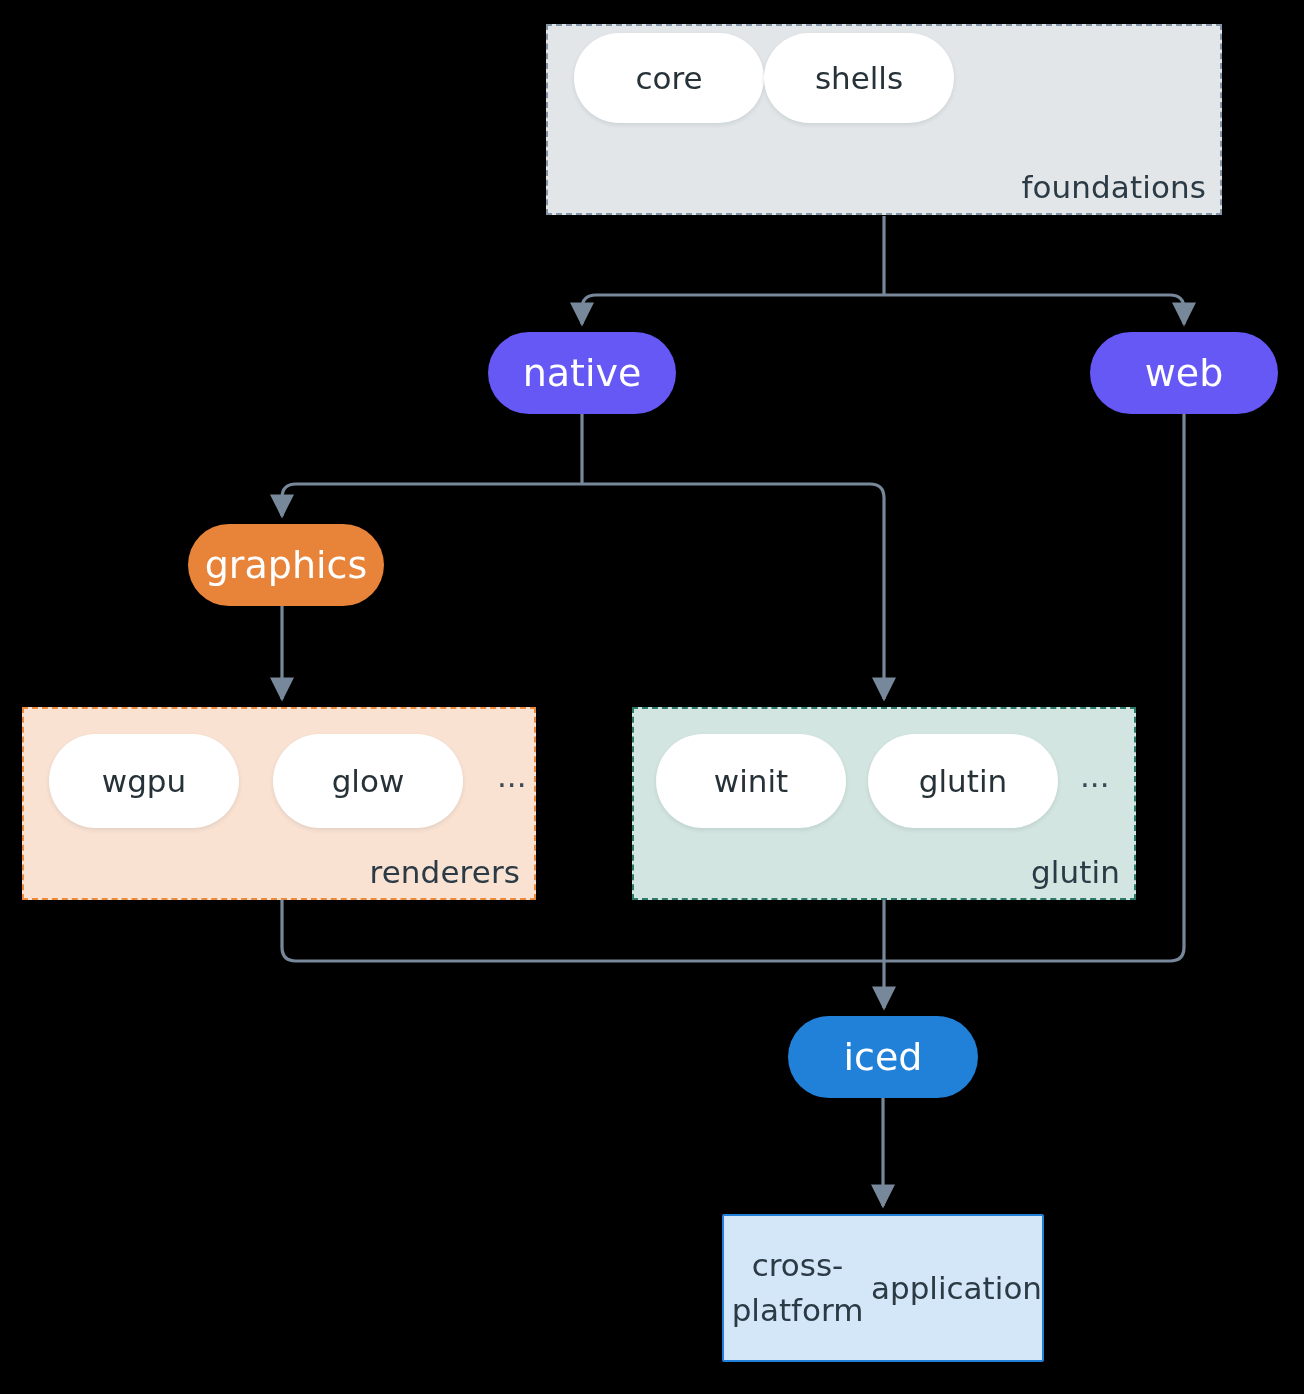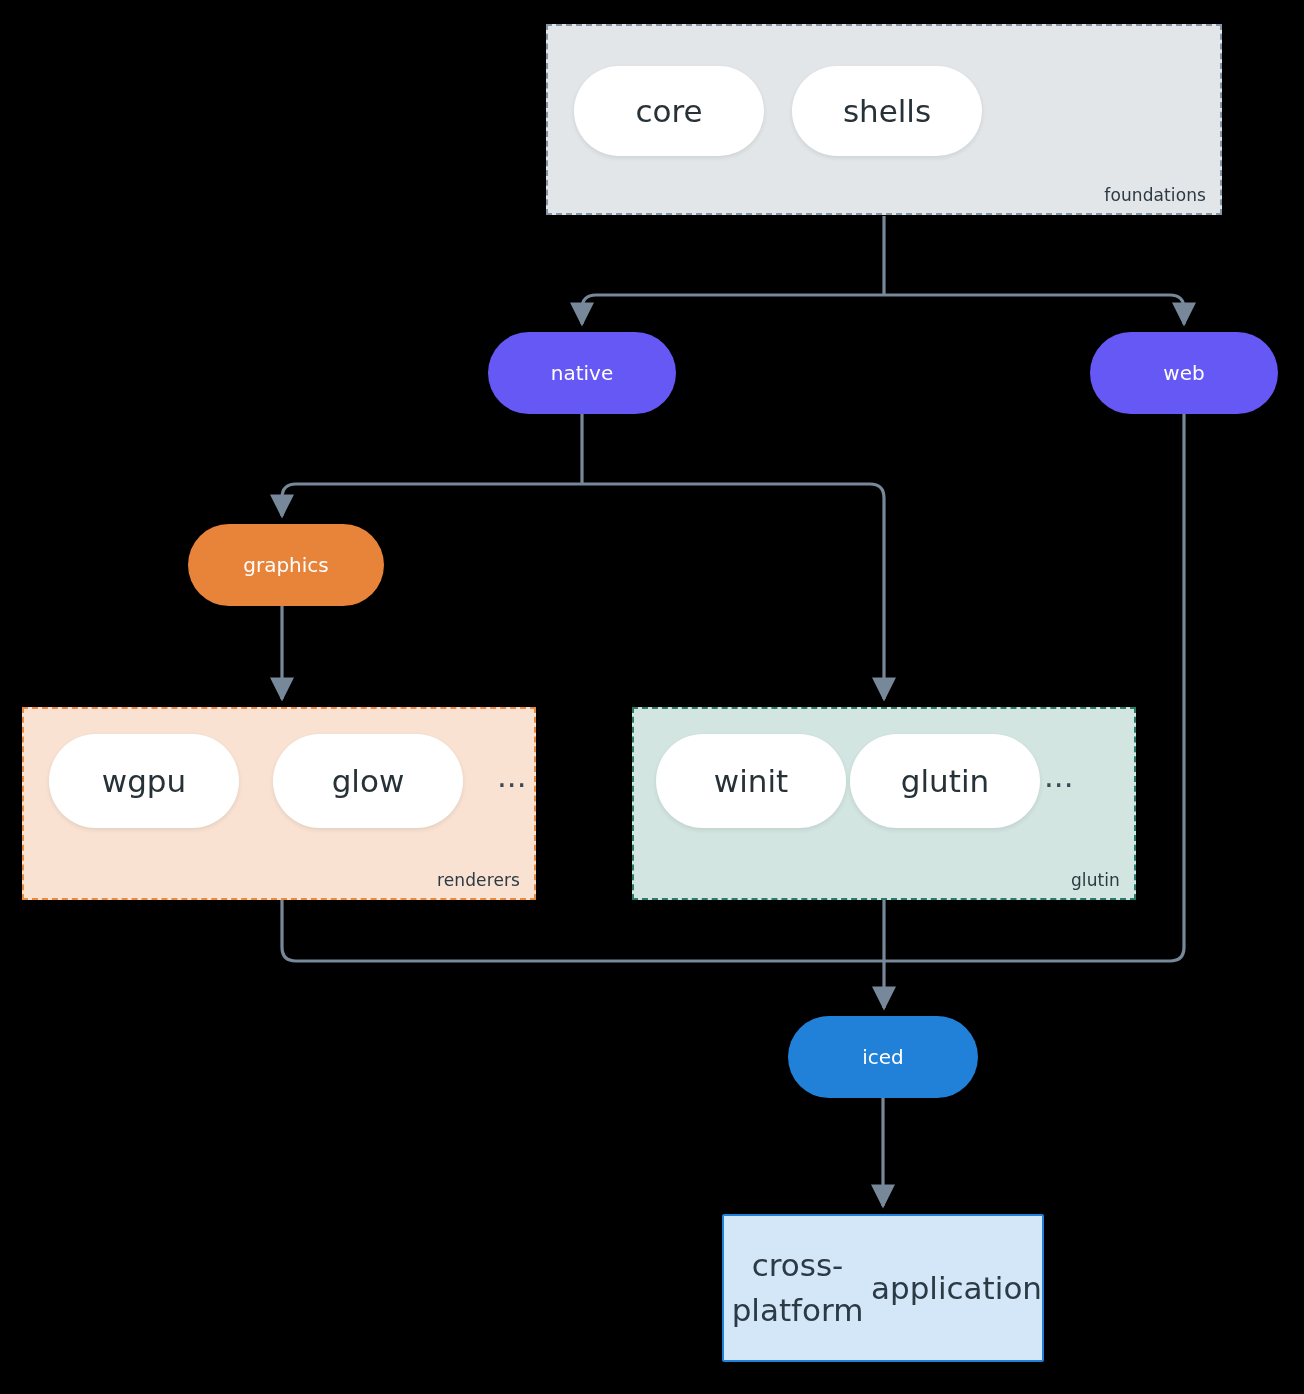--- a/index.html
+++ b/index.html
@@ -26,21 +26,21 @@
 
   
   .group {
     position: absolute;
     box-sizing: border-box;
   }
   .group-label {
     position: absolute;
     right: 14px;
     bottom: 8px;
-    font-size: 17px;
+    font-size: 31px;
     color: #2b3a44;
     letter-spacing: 0.1px;
     white-space: nowrap;
   }
   .pill-row {
     position: absolute;
     left: 0;
     top: 0;
     display: flex;
     align-items: center;
@@ -62,47 +62,47 @@
     line-height: 1;
     padding-bottom: 10px;
   }
 
   
   #grp-foundations {
     left: 546px; top: 24px; width: 676px; height: 191px;
     background: #e2e6e9;
     border: 2px dashed #8496a8;
   }
-  #grp-foundations .pill-row { left: 26px; top: 40px; gap: 28px; }
+  #grp-foundations .pill-row { left: 26px; top: 7px; }
   #grp-foundations .pill { width: 190px; height: 90px; }
 
   #grp-renderers {
     left: 22px; top: 707px; width: 514px; height: 193px;
     background: #fae2d2;
     border: 2px dashed #ec8a3c;
   }
   #grp-renderers .pill-row { left: 25px; top: 25px; gap: 34px; }
   #grp-renderers .pill { width: 190px; height: 94px; }
 
   #grp-shells {
     left: 632px; top: 707px; width: 504px; height: 193px;
     background: #d3e5e0;
     border: 2px dashed #2b7a6a;
   }
-  #grp-shells .pill-row { left: 22px; top: 25px; gap: 4px; }
+  #grp-shells .pill-row { left: 22px; top: 25px; gap: 22px; }
   #grp-shells .pill { width: 190px; height: 94px; }
 
   
   .node {
     position: absolute;
     display: flex;
     align-items: center;
     justify-content: center;
     color: #ffffff;
-    font-size: 20px;
+    font-size: 38px;
     box-sizing: border-box;
   }
   #node-native {
     left: 488px; top: 332px; width: 188px; height: 82px;
     background: #6558f5;
     border-radius: 42px;
   }
   #node-web {
     left: 1090px; top: 332px; width: 188px; height: 82px;
     background: #6558f5;

